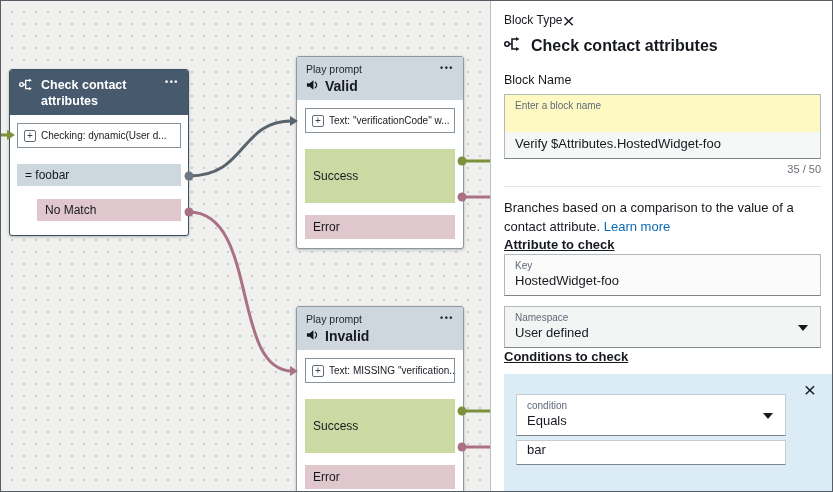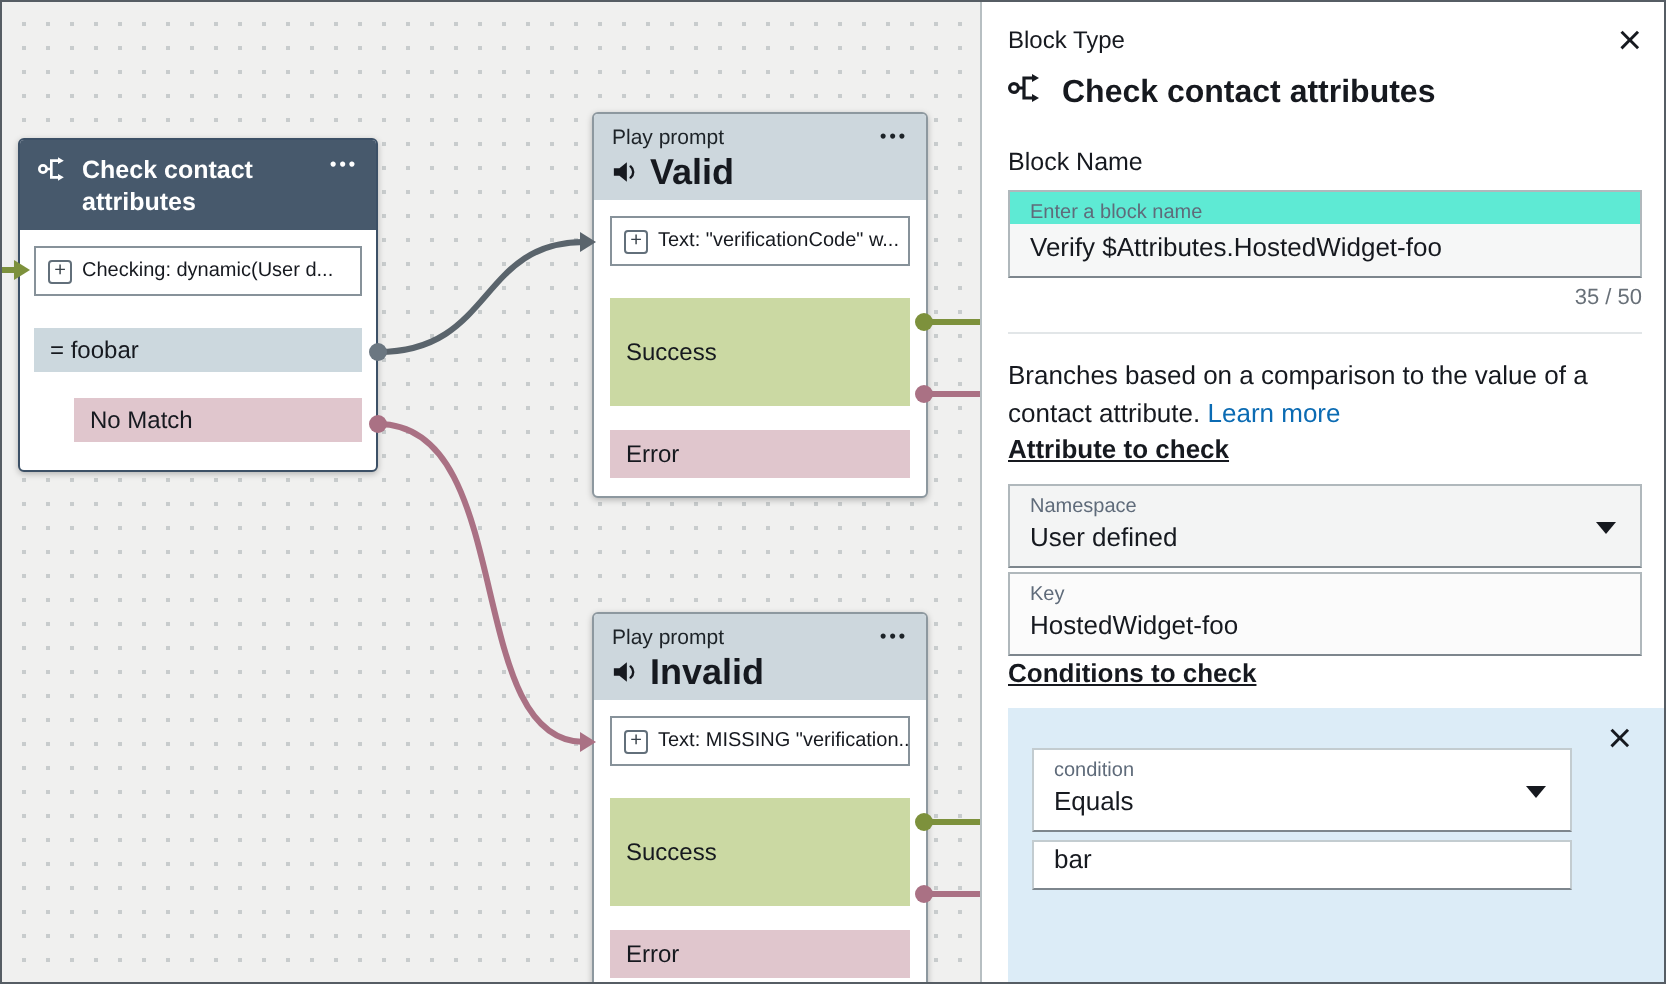--- a/index.html
+++ b/index.html
@@ -31,42 +31,42 @@
   .chip { font-size:12px; line-height:14px; padding:4px 8px; white-space:nowrap; overflow:hidden; }
   .chip-match { background:#ccd8de; margin-top:16px; }
   .chip-nomatch { background:#e0c6cd; margin-top:13px;margin-left:20px; }
 
   
   .play { left:295px; width:168px; border:1px solid #8d989f; }
   .play-valid { top:55px; }
   .play-invalid { top:305px; }
   .play .blk-hdr { background:#cdd7dd; padding:6px 9px; }
   .hdr-type-row { display:flex; align-items:flex-start; font-size:10.5px; line-height:12px; color:#1d2328; }
-  .hdr-title-row { display:flex; align-items:center; gap:6px; margin-top:4px; font-size:18px; line-height:15px; font-weight:bold; }
+  .hdr-title-row { display:flex; align-items:center; gap:6px; margin-top:4px; font-size:14px; line-height:15px; font-weight:bold; }
   .play-body { padding:8px 8px 9px; }
   .chip-success { background:#cbd9a3; margin-top:16px; padding:20px 8px; }
   .chip-error { background:#e0c6cd; margin-top:12px; padding:5px 8px; }
 
   .wires { position:absolute; left:0; top:0; pointer-events:none; }
 
   
   .panel { position:absolute; left:489px; top:0; width:344px; height:100%; background:#fff;
     border-left:1px solid #b7bfc2; padding:12px 13px 0; overflow:hidden; }
-  .panel-top { display:flex; justify-content:space-between; align-items:flex-start; }
+  .panel-top { display:flex; justify-content:flex-start; align-items:flex-start; }
   .block-type { font-size:12px; }
   .close-btn { background:none; border:none; padding:0; font-size:21px; line-height:16px; color:#16191f; cursor:pointer; font-family:inherit; }
   .title-row { display:flex; align-items:center; gap:9px; margin-top:7px; }
   .panel h1 { margin:0; font-size:16px; font-weight:bold; }
   .section-label { font-size:12.5px; margin-top:17px; }
 
   .field { position:relative; border:1px solid #b0b8bc; border-bottom-color:#7d868d; }
   .field-label { font-size:10px; color:#5f6b7a; padding:5px 10px 1px; }
   .field-value { font-size:13px; color:#16191f; padding:1px 10px 7px; white-space:nowrap; overflow:hidden; }
   .name-field { margin-top:7px; }
-  .name-field .field-label { background:#5eead4; padding:5px 10px 0; }
+  .name-field .field-label { background:#fef9c3; padding:5px 10px 21px; }
   .name-field .field-value { background:#f6f7f7; padding:4px 10px 7px; }
   .char-count { text-align:right; font-size:11px; color:#687078; margin-top:4px; }
   .divider { border:none; border-top:1px solid #e2e6e8; margin:11px 0 0; }
   .desc { font-size:13px; line-height:19px; margin:11px 0 0; }
   .link { color:#0b6bb3; text-decoration:none; cursor:pointer; }
   .panel h2 { font-size:13px; font-weight:bold; margin:1px 0 0;text-decoration:underline; }
 
   .ns-field { margin-top:10px; background:#f3f4f4; }
   .key-field { margin-top:2px; background:#fbfbfb; }
   .caret { position:absolute; right:12px; top:50%; margin-top:-2px; width:0; height:0;
@@ -206,28 +206,28 @@
       <div class="field-value">Verify $Attributes.HostedWidget-foo</div>
     </div>
     <div class="char-count">35 / 50</div>
 
     <hr class="divider">
 
     <p class="desc"><span>Branches based on a comparison to the value of a contact attribute.</span> <a class="link">Learn more</a></p>
 
     <h2>Attribute to check</h2>
 
+    <div class="field key-field">
+      <div class="field-label">Key</div>
+      <div class="field-value">HostedWidget-foo</div>
+    </div>
     <div class="field ns-field">
       <div class="field-label">Namespace</div>
       <div class="field-value">User defined</div>
       <span class="caret"></span>
-    </div>
-    <div class="field key-field">
-      <div class="field-label">Key</div>
-      <div class="field-value">HostedWidget-foo</div>
     </div>
 
     <h2>Conditions to check</h2>
 
     <div class="condition-card">
       <button class="card-close">×</button>
       <div class="field card-field">
         <div class="field-label">condition</div>
         <div class="field-value">Equals</div>
         <span class="caret"></span>

